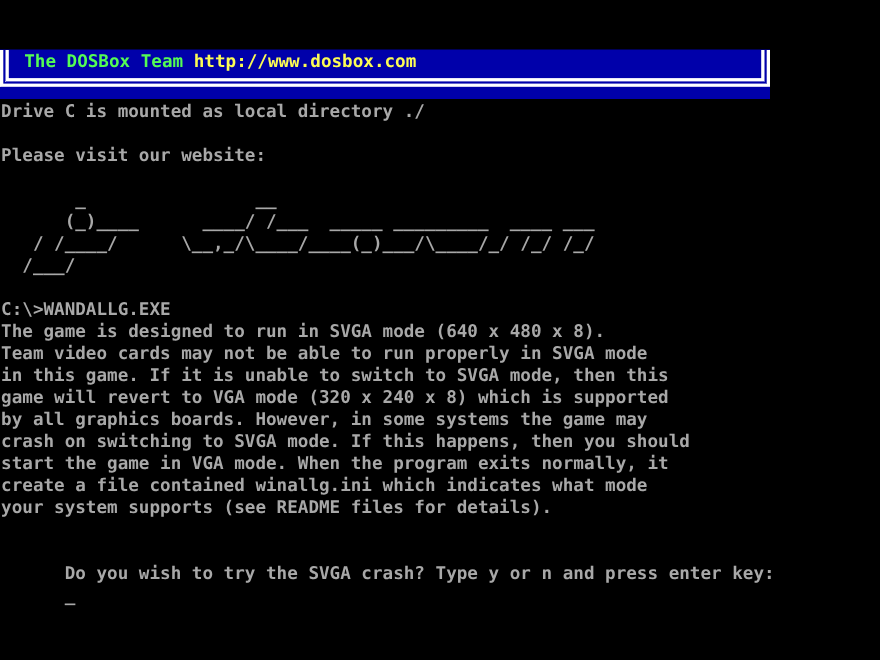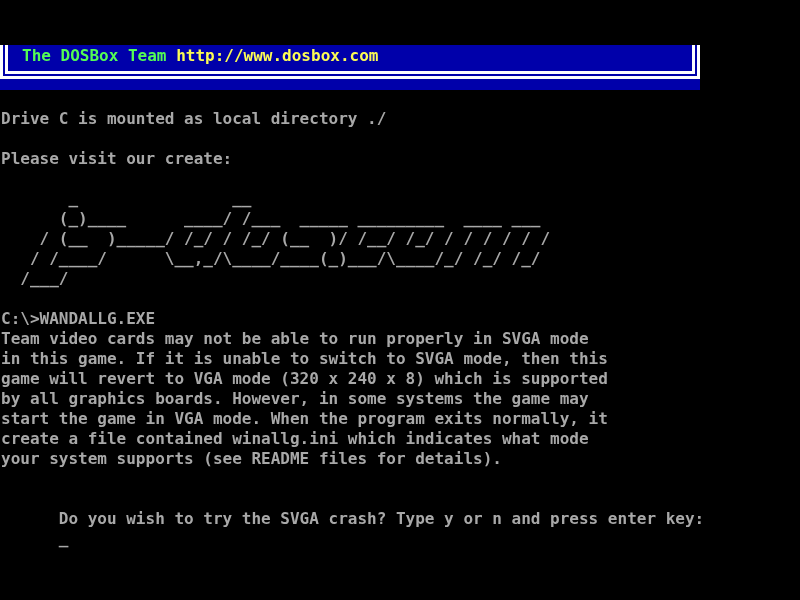--- a/index.html
+++ b/index.html
@@ -37,21 +37,21 @@
   .banner-team { color: #54fc54; }
   .banner-url  { color: #fcfc54; }
   .banner-strip {
     width: 700px;
     height: 11px;
     background: #0000aa;
   }
   
   .term {
     position: absolute;
-    top: 109px;
+    top: 91px;
     left: 1px;
     color: #a8a8a8;
     font-size: 16px;
     line-height: 20px;
   }
   .line {
     height: 20px;
     white-space: pre;
   }
   .cursor {
@@ -68,33 +68,34 @@
     <div class="banner-box">
       <span class="banner-team">The DOSBox Team</span>
       <span class="banner-url">http://www.dosbox.com</span>
     </div>
     <div class="banner-strip"></div>
   </div>
 
   <div class="term">
     <div class="line">Drive C is mounted as local directory ./</div>
     <div class="line"></div>
-    <div class="line">Please visit our create:</div>
+    <div class="line">Please visit our website:</div>
     <div class="line"></div>
     <div class="line">       _                __</div>
     <div class="line">      (_)____      ____/ /___  _____ _________  ____ ___</div>
-    <div class="line">    / (__  )_____/ /_/ / /_/ (__  )/ /__/ /_/ / / / / / /</div>
     <div class="line">   / /____/      \__,_/\____/____(_)___/\____/_/ /_/ /_/</div>
     <div class="line">  /___/</div>
     <div class="line"></div>
     <div class="line">C:\&gt;WANDALLG.EXE</div>
+    <div class="line">The game is designed to run in SVGA mode (640 x 480 x 8).</div>
     <div class="line">Team video cards may not be able to run properly in SVGA mode</div>
     <div class="line">in this game. If it is unable to switch to SVGA mode, then this</div>
     <div class="line">game will revert to VGA mode (320 x 240 x 8) which is supported</div>
     <div class="line">by all graphics boards. However, in some systems the game may</div>
+    <div class="line">crash on switching to SVGA mode. If this happens, then you should</div>
     <div class="line">start the game in VGA mode. When the program exits normally, it</div>
     <div class="line">create a file contained winallg.ini which indicates what mode</div>
     <div class="line">your system supports (see README files for details).</div>
     <div class="line"></div>
     <div class="line">
       <span>Do you wish to try the SVGA crash? Type y or n and press enter key:</span>
       <span class="cursor">_</span>
     </div>
   </div>
 

